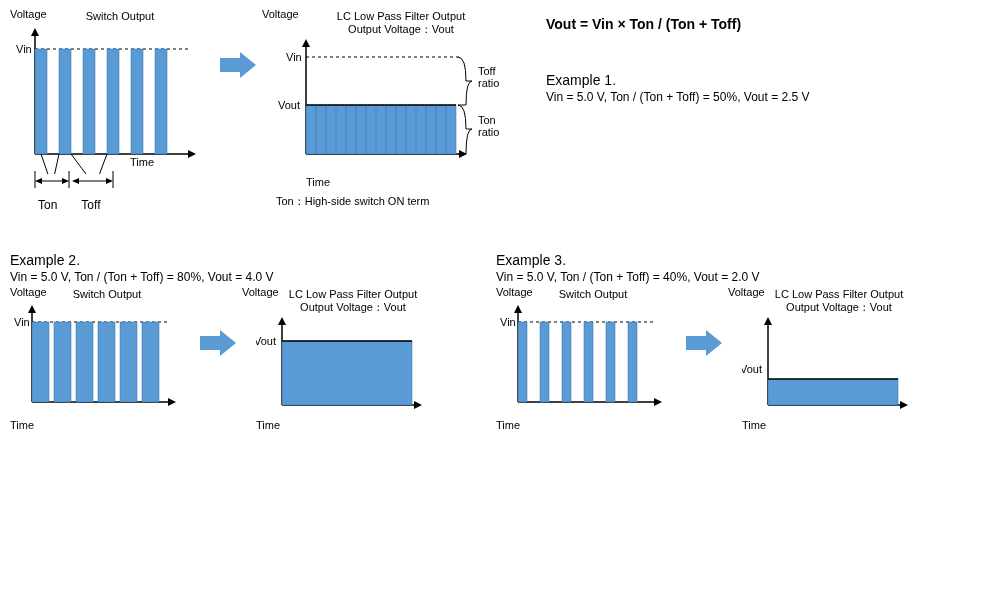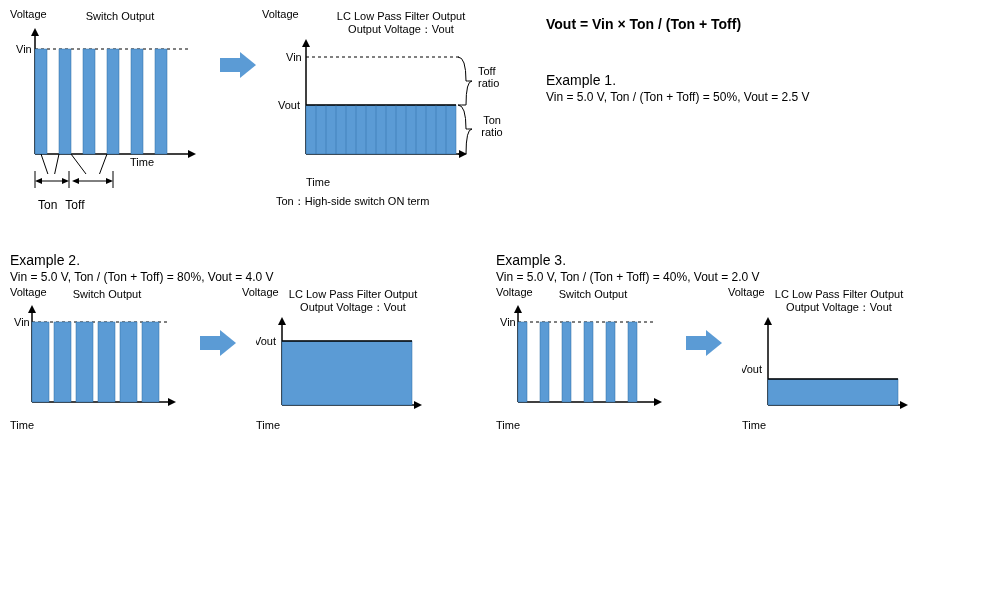--- a/index.html
+++ b/index.html
@@ -50,21 +50,21 @@
       <line x1="28" y1="15" x2="56" y2="15" stroke="#000"></line>
       <polygon points="25,15 32,12 32,18" fill="#000"></polygon>
         <polygon points="59,15 52,12 52,18" fill="#000"></polygon>
       <line x1="65" y1="15" x2="100" y2="15" stroke="#000"></line>
       <polygon points="62,15 69,12 69,18" fill="#000"></polygon>
         <polygon points="103,15 96,12 96,18" fill="#000"></polygon>
       <line x1="25" y1="5" x2="25" y2="22" stroke="#000"></line>
       <line x1="59" y1="5" x2="59" y2="22" stroke="#000"></line>
       <line x1="103" y1="5" x2="103" y2="22" stroke="#000"></line>
     </svg>
-    <div style="display:flex;gap:8px;padding-left:28px;margin-top:-18px;">
+    <div style="display:flex;gap:24px;padding-left:28px;margin-top:-18px;">
       <span>Ton</span>
       <span>Toff</span>
     </div>
   </div>
 
   <div class="arrow-btn">
     <svg width="36" height="30">
         <rect x="0" y="8" width="20" height="14" fill="#5B9BD5"></rect>
         <polygon points="20,2 20,28 36,15" fill="#5B9BD5"></polygon>
       </svg>
@@ -101,21 +101,21 @@
           <line x1="150" y1="66" x2="150" y2="115"></line>
         <line x1="160" y1="66" x2="160" y2="115"></line>
           <line x1="170" y1="66" x2="170" y2="115"></line>
       </g>
 
       <path d="M182 18 Q190 18 190 42 Q190 42 196 42 Q190 42 190 66 Q190 66 182 66" fill="none" stroke="#000"></path>
       <path d="M182 66 Q190 66 190 90 Q190 90 196 90 Q190 90 190 115 Q190 115 182 115" fill="none" stroke="#000"></path>
     </svg>
     <div class="axis-label-x" style="padding-left:30px;">Time</div>
     <span class="brace-lbl" style="position:absolute;top:55px;left:202px;">Toff ratio</span>
-    <span class="brace-lbl" style="position:absolute;top:104px;left:202px;text-align:center;">Ton ratio</span>
+    <span class="brace-lbl" style="position:absolute;top:104px;left:202px;">Ton ratio</span>
     <div class="defs">
       <div>Ton：High-side switch ON term</div>
     </div>
   </div>
 
   <div class="col" style="margin-left:20px;margin-top:6px;">
     <div class="formula">Vout = Vin  ×  Ton / (Ton + Toff)</div>
     <div style="height:20px;"></div>
     <div class="ex-head">Example 1.</div>
     <div>Vin = 5.0 V, Ton / (Ton + Toff) = 50%,   Vout = 2.5 V</div>

